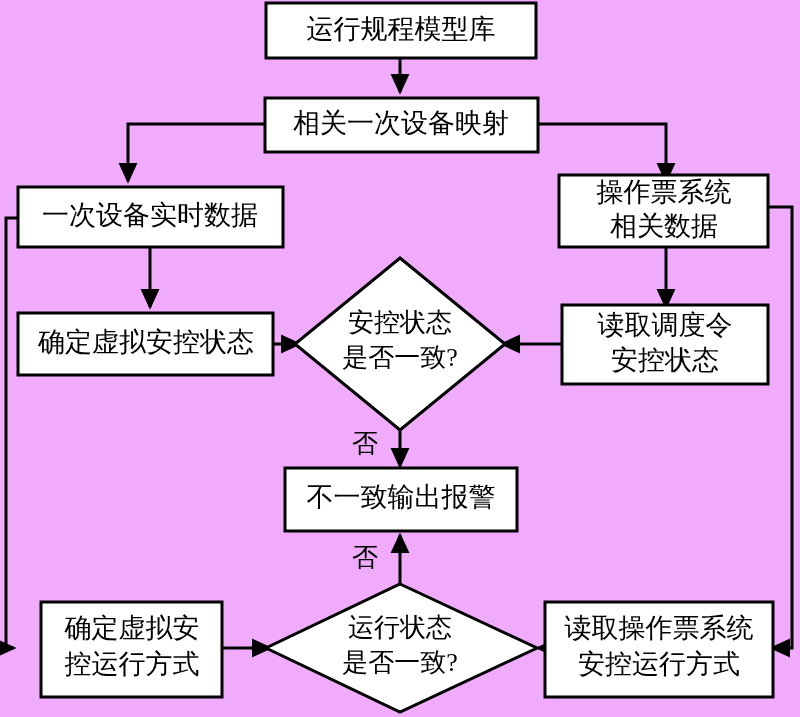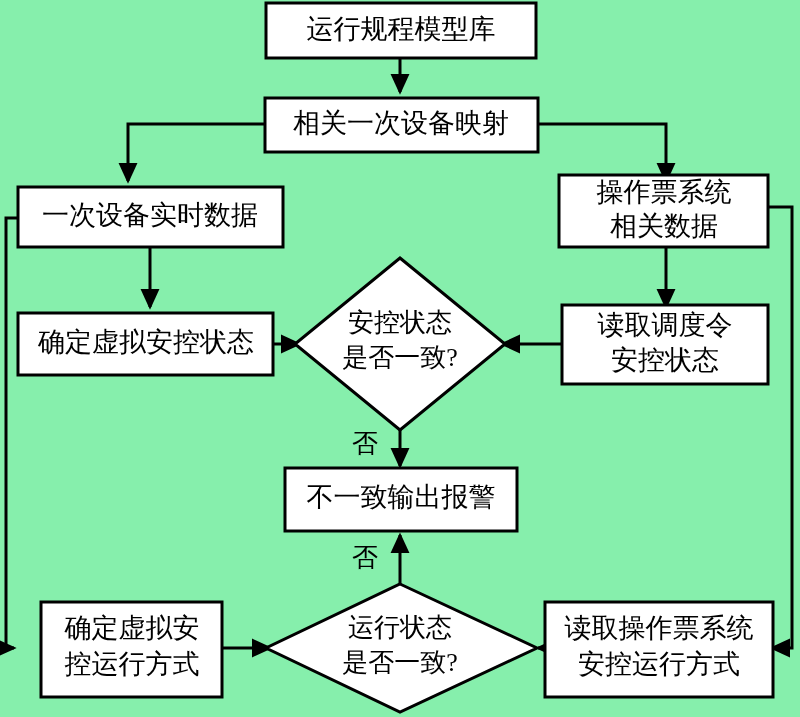--- a/index.html
+++ b/index.html
@@ -4,21 +4,21 @@
 <style>
   html, body {
     margin: 0;
     padding: 0;
     background: #ffffff;
   }
   #root {
     position: relative;
     width: 800px;
     height: 717px;
-    background: #86efac;
+    background: #f0abfc;
     font-family: "Liberation Serif", "DejaVu Serif", serif;
     overflow: hidden;
   }
   svg#flow {
     display: block;
     width: 800px;
     height: 717px;
   }
   .box {
     fill: #ffffff;

